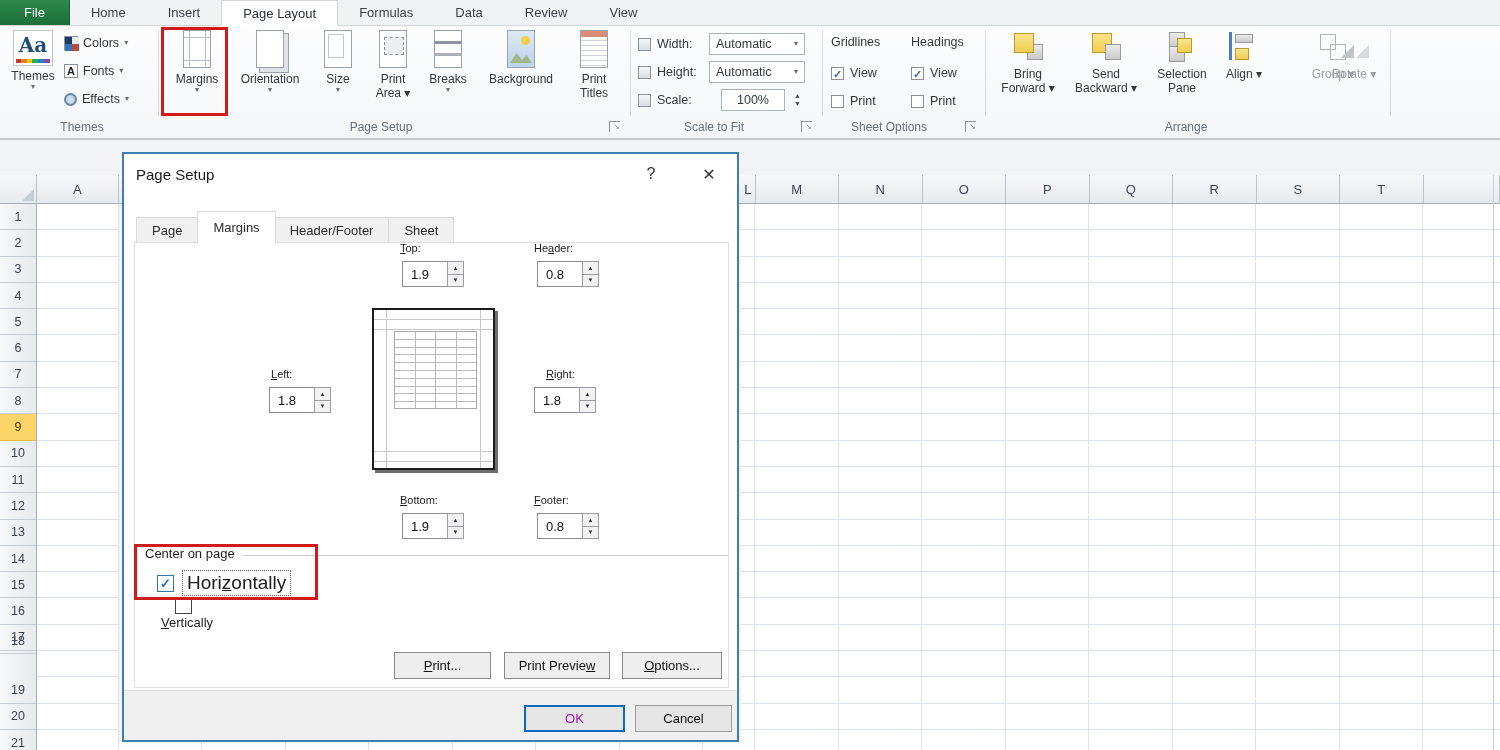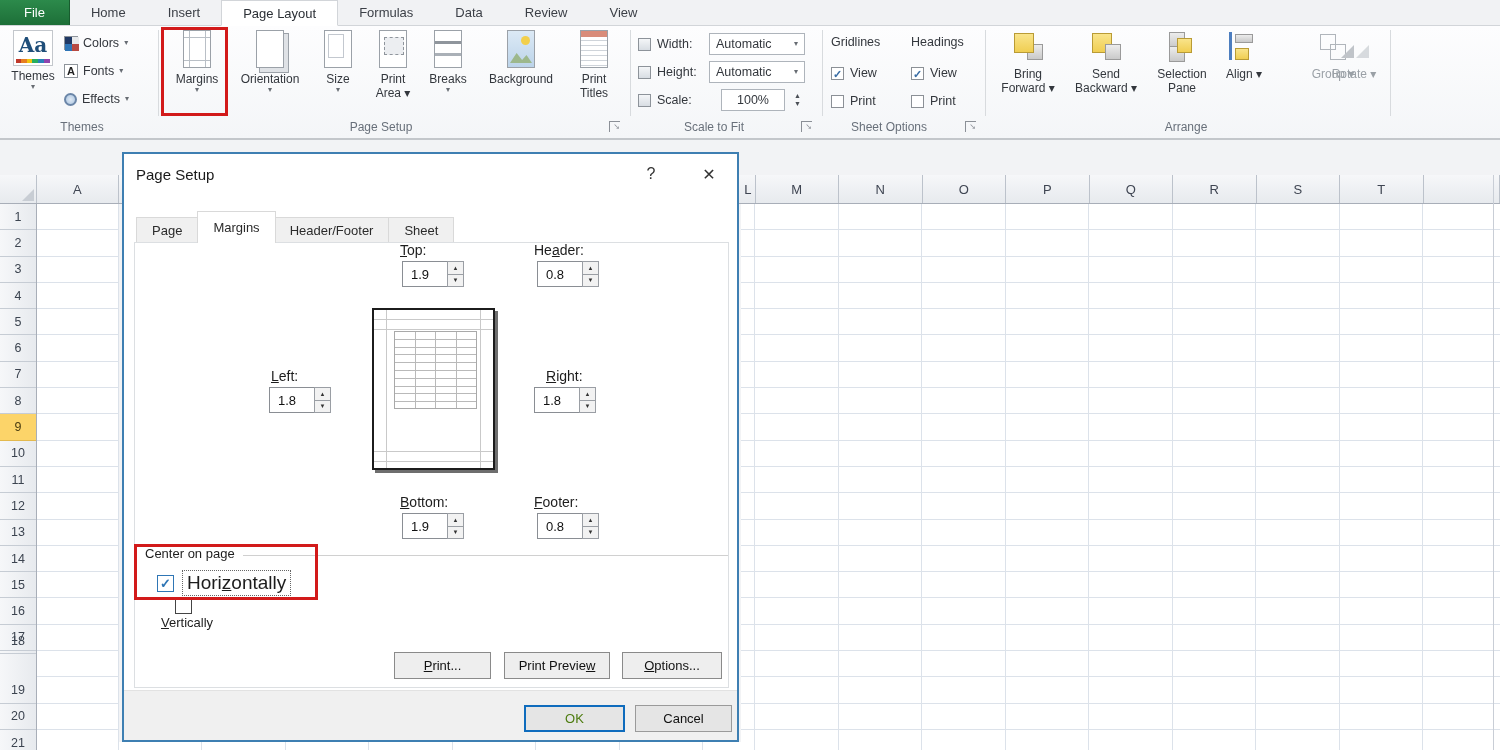--- a/index.html
+++ b/index.html
@@ -120,21 +120,21 @@
               display:flex; align-items:center; justify-content:center; background:transparent; border:none; }
   .dlg-close { position:absolute; left:568px; top:5px; width:34px; height:30px; font-size:16px; color:#333;
               display:flex; align-items:center; justify-content:center; background:transparent; border:none; }
   .dlg-tabs { position:absolute; left:12px; top:57px; height:32px; display:flex; align-items:flex-end; }
   .dtab { height:26px; padding:0 15px; background:#f0f0f0; border:1px solid #d9d9d9; border-left:none;
           font-size:13px; color:#2b2b2b; display:flex; align-items:center; }
   .dtab:first-child { border-left:1px solid #d9d9d9; }
   .dtab.active { height:32px; background:#fff; border:1px solid #d9d9d9; border-bottom:none; margin:0 -1px; z-index:2; }
   .tabpage { position:absolute; left:10px; top:88px; width:595px; height:446px; border:1px solid #dcdfe2; background:#fff; }
 
-  .fldlabel { position:absolute; font-size:14px; color:#1d1d1d; white-space:nowrap; }
+  .fldlabel { position:absolute; font-size:11px; color:#1d1d1d; white-space:nowrap; }
   .u { text-decoration:underline; }
   .spinbox { position:absolute; width:62px; height:26px; display:flex; }
   .spinbox .val { flex:1; border:1px solid #8a8e94; border-right:none; background:#fff; font-size:13px; color:#111;
                   display:flex; align-items:center; padding-left:8px; }
   .spinbox .btns { width:17px; display:flex; flex-direction:column; }
   .spinbox .btns span { flex:1; background:#f2f2f2; border:1px solid #9a9ea4; font-size:6px; color:#333;
                   display:flex; align-items:center; justify-content:center; }
   .spinbox .btns span:last-child { border-top:none; }
 
   .preview { position:absolute; left:248px; top:154px; width:123px; height:162px; background:#fff;
@@ -152,21 +152,21 @@
   .dcb { width:17px; height:17px; background:#fff; border:1px solid #444; margin-right:8px;
          font-size:13px; line-height:15px; text-align:center; color:#2f76b5; font-weight:bold; }
   .dcb.checked { border:1px solid #2f76b5; }
   .focusring { border:1px dotted #666; padding:1px 4px; font-size:19px; color:#1d1d1d; }
   .plain-lbl { font-size:13px; color:#1d1d1d; padding:1px 4px; }
 
   .dbtn { position:absolute; height:27px; background:#eeeeee; border:1px solid #8a8a8a; font-size:13px; color:#111;
           font-family:"Liberation Sans",sans-serif; display:flex; align-items:center; justify-content:center; }
   .dlg-footer { position:absolute; left:0; top:536px; width:613px; height:50px; background:#f0f0f0; border-top:1px solid #e2e2e2; }
   .okbtn { position:absolute; left:400px; top:14px; width:101px; height:27px; background:#e5e5e5; border:2px solid #0f6cbd;
-           font-size:13px; color:#4d7c0f; display:flex; align-items:center; justify-content:center; }
+           font-size:13px; color:#a21caf; display:flex; align-items:center; justify-content:center; }
   .cancelbtn { position:absolute; left:511px; top:14px; width:97px; height:27px; background:#e5e5e5; border:1px solid #9a9a9a;
            font-size:13px; color:#111; display:flex; align-items:center; justify-content:center; }
 </style>
 </head>
 <body>
 
 <div id="app">
 
   <div class="tabbar" id="tabbar">
       <div class="tab file">File</div>

